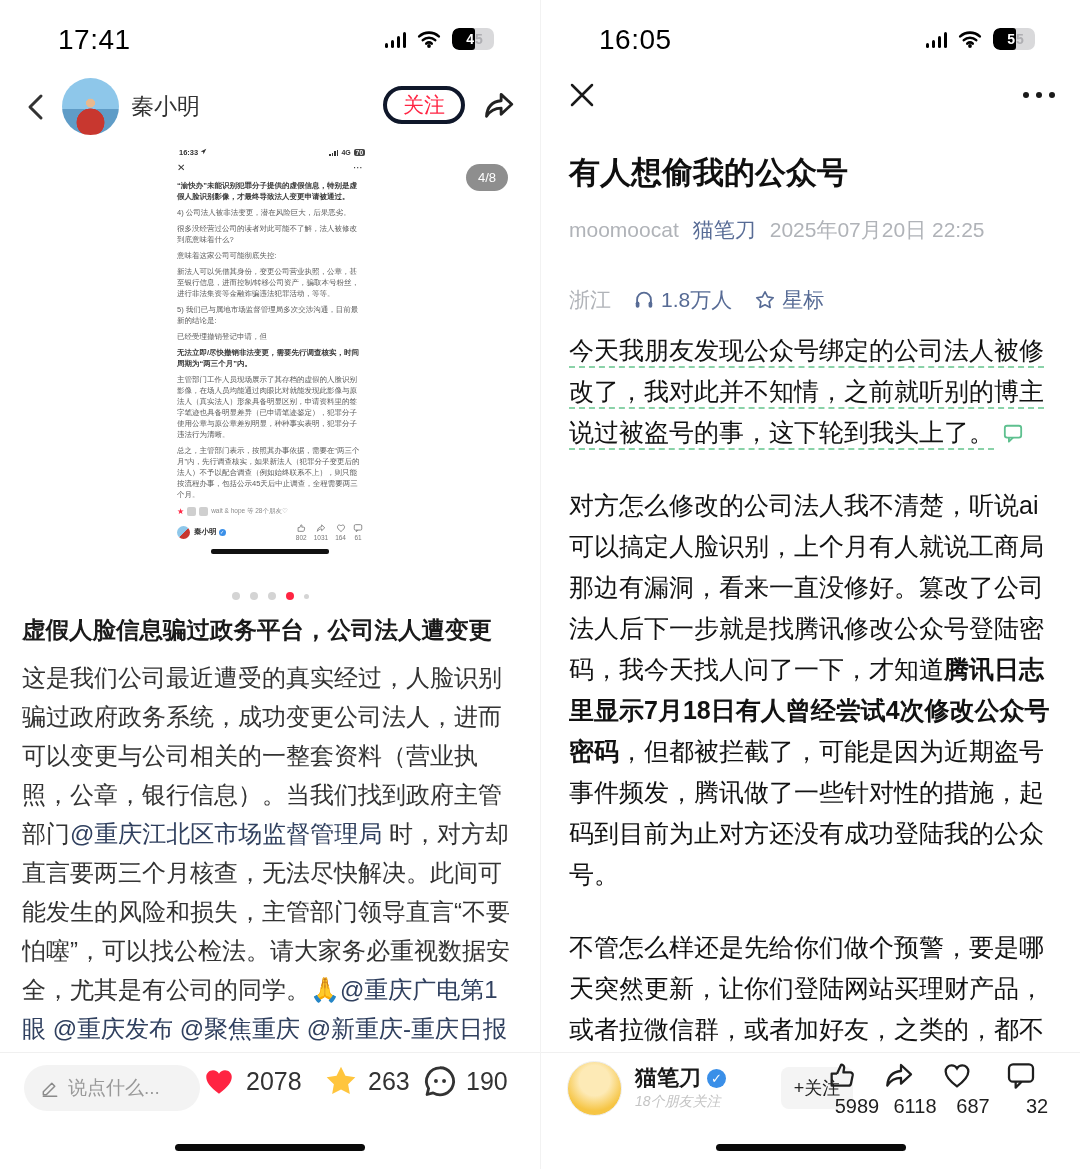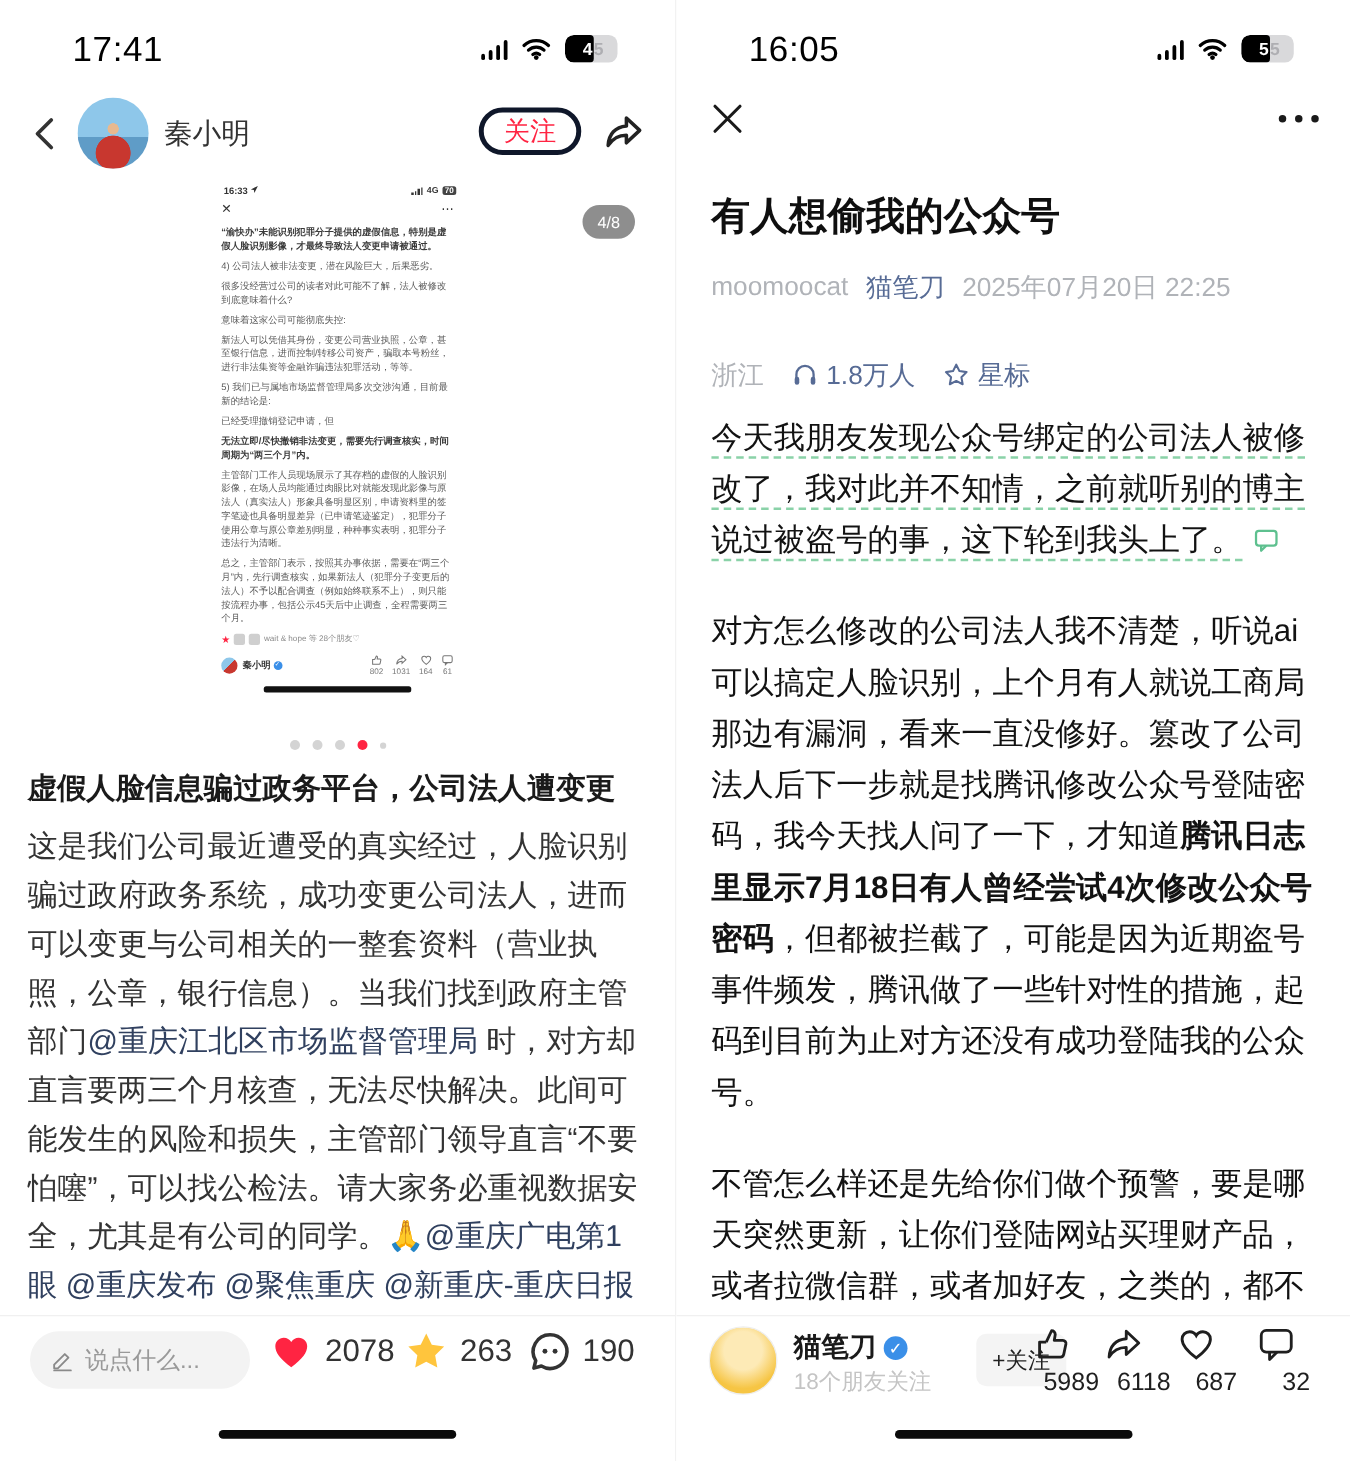--- a/index.html
+++ b/index.html
@@ -101,21 +101,21 @@
            text-decoration-thickness:2px;text-underline-offset:7px;}
   .b{font-weight:bold;}
   .cmt-bubble{display:inline-block;vertical-align:-2px;margin-left:8px;}
 
   
   .avatar-r{position:absolute;left:26px;top:8px;width:55px;height:55px;border-radius:50%;
     background:radial-gradient(circle at 50% 35%, #fdeab6 0 35%, #f6c544 70%);border:1px solid #eee;box-sizing:border-box;}
   .r-name-row{position:absolute;left:94px;top:10px;display:flex;align-items:center;gap:6px;}
   .r-name{font-size:22px;font-weight:bold;color:#1a1a1a;}
   .badge{width:19px;height:19px;border-radius:50%;background:#3a8fe8;color:#fff;font-size:13px;line-height:19px;text-align:center;}
-  .r-followers{position:absolute;left:94px;top:40px;font-size:18px;color:#c4c4c4;}
+  .r-followers{position:absolute;left:94px;top:40px;font-size:14px;color:#c4c4c4;font-style:italic;}
   .follow-btn{position:absolute;left:240px;top:14px;width:72px;height:42px;background:#f4f4f4;border-radius:8px;
     display:flex;align-items:center;justify-content:center;font-size:18px;color:#222;}
   .action-r{position:absolute;top:6px;width:64px;display:flex;flex-direction:column;align-items:center;gap:4px;}
   .action-r .cnt{font-size:20px;color:#1f1f1f;margin-left:32px;}
 </style>
 </head>
 <body>
 
 <div class="phone" id="phone-left">
 
@@ -244,21 +244,21 @@
   </div>
 
   <div class="bottombar">
     <div class="say-input">
       <svg width="20" height="20" viewBox="0 0 24 24">
         <path d="M4 16.5 14.2 6.3l3.5 3.5L7.5 20H4Z" fill="none" stroke="#8a8a8a" stroke-width="1.8" stroke-linejoin="round"></path>
         <path d="M4 22h16" stroke="#8a8a8a" stroke-width="1.8" stroke-linecap="round"></path>
       </svg>
       <span>说点什么...</span>
     </div>
-    <span class="action-l" style="left:214px;">
+    <span class="action-l" style="left:200px;">
       <svg width="38" height="36" viewBox="0 0 24 24">
         <path d="M12 20.5C6 16 3.5 12.6 3.5 9.3 3.5 6.7 5.5 4.8 8 4.8c1.7 0 3.2.9 4 2.3.8-1.4 2.3-2.3 4-2.3 2.5 0 4.5 1.9 4.5 4.5 0 3.3-2.5 6.7-8.5 11.2Z" fill="#ff2442"></path>
         </svg>
       <span class="cnt">2078</span>
     </span>
     <span class="action-l" style="left:322px;">
       <svg width="38" height="36" viewBox="0 0 24 24">
         <path d="M12 2.5l2.95 6 6.6.95-4.8 4.65 1.15 6.6L12 17.6l-5.9 3.1 1.15-6.6-4.8-4.65 6.6-.95Z" fill="#ffc53d"></path>
         </svg>
       <span class="cnt">263</span>

